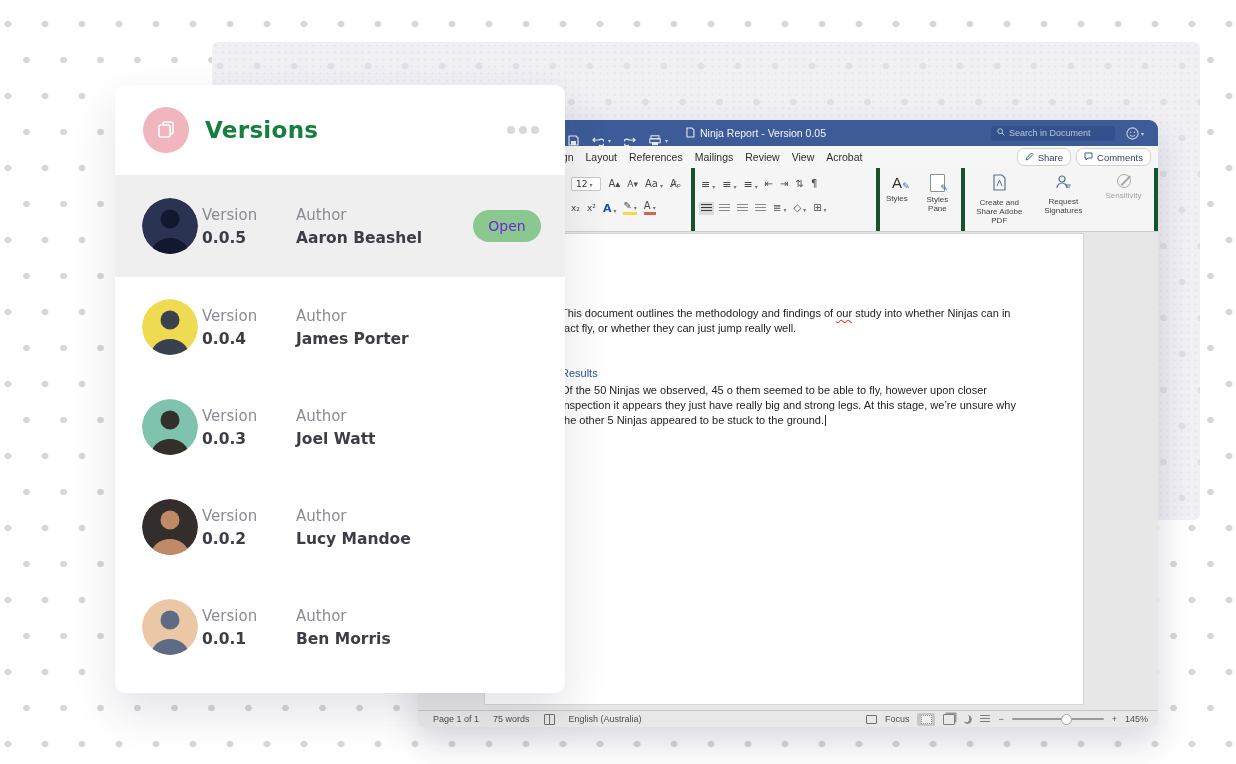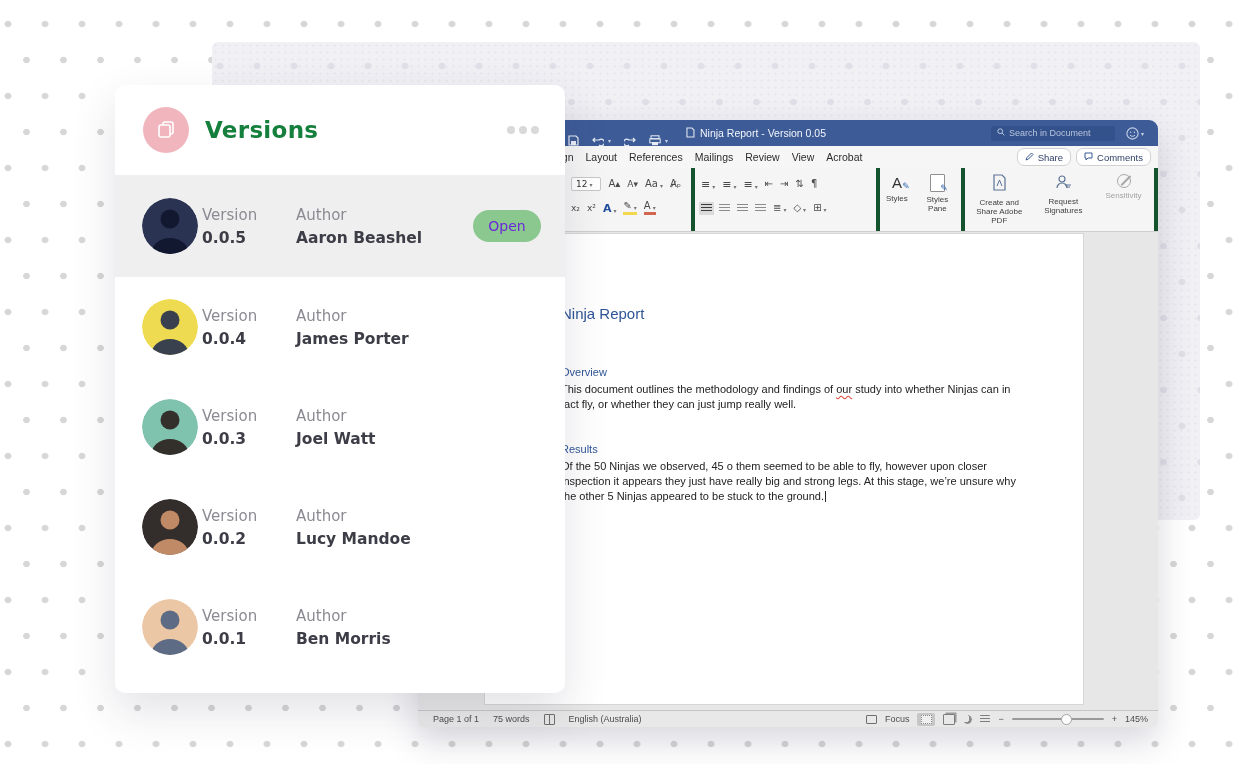--- a/index.html
+++ b/index.html
@@ -314,22 +314,20 @@
       <div class="bigitem">
         <span class="sens-glyph dd"></span>
         <span class="rlabel dim">Sensitivity</span>
       </div>
     </div>
   </div>
 
   <div class="canvas">
     <div class="page">
       <div class="doctext">
-        <h1 class="doc-title">Ninja Report</h1>
-        <h2 class="doc-h">Overview</h2>
         <p><span>This document outlines the methodology and findings of </span><span class="sp-err">our</span><span> study into whether Ninjas can in fact fly, or whether they can just jump really well.</span></p>
         <h2 class="doc-h second">Results</h2>
         <p><span>Of the 50 Ninjas we observed, 45 o them seemed to be able to fly, however upon closer inspection it appears they just have really big and strong legs. At this stage, we’re unsure why the other 5 Ninjas appeared to be stuck to the ground.</span><span class="caret"></span></p>
       </div>
     </div>
   </div>
 
   <div class="statusbar">
     <div class="sb-left">
       <span>Page 1 of 1</span>

